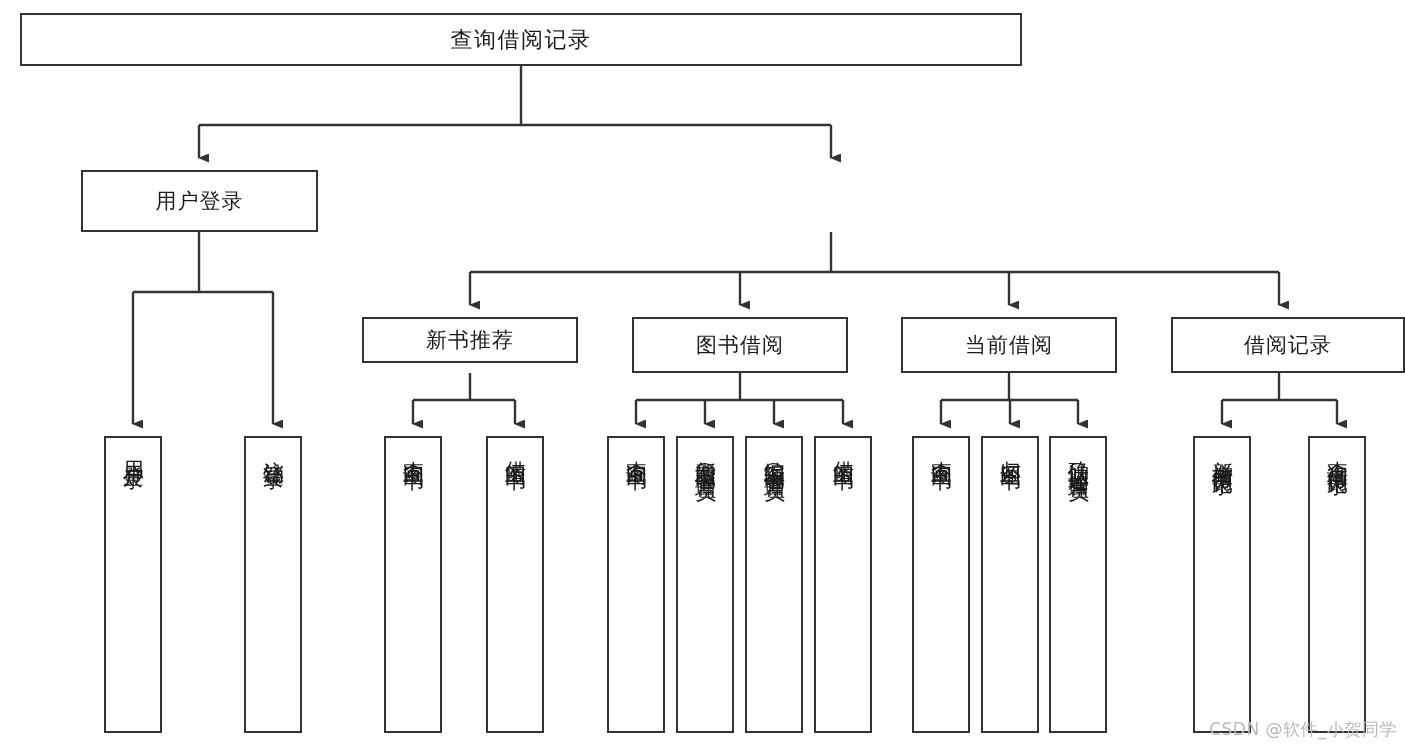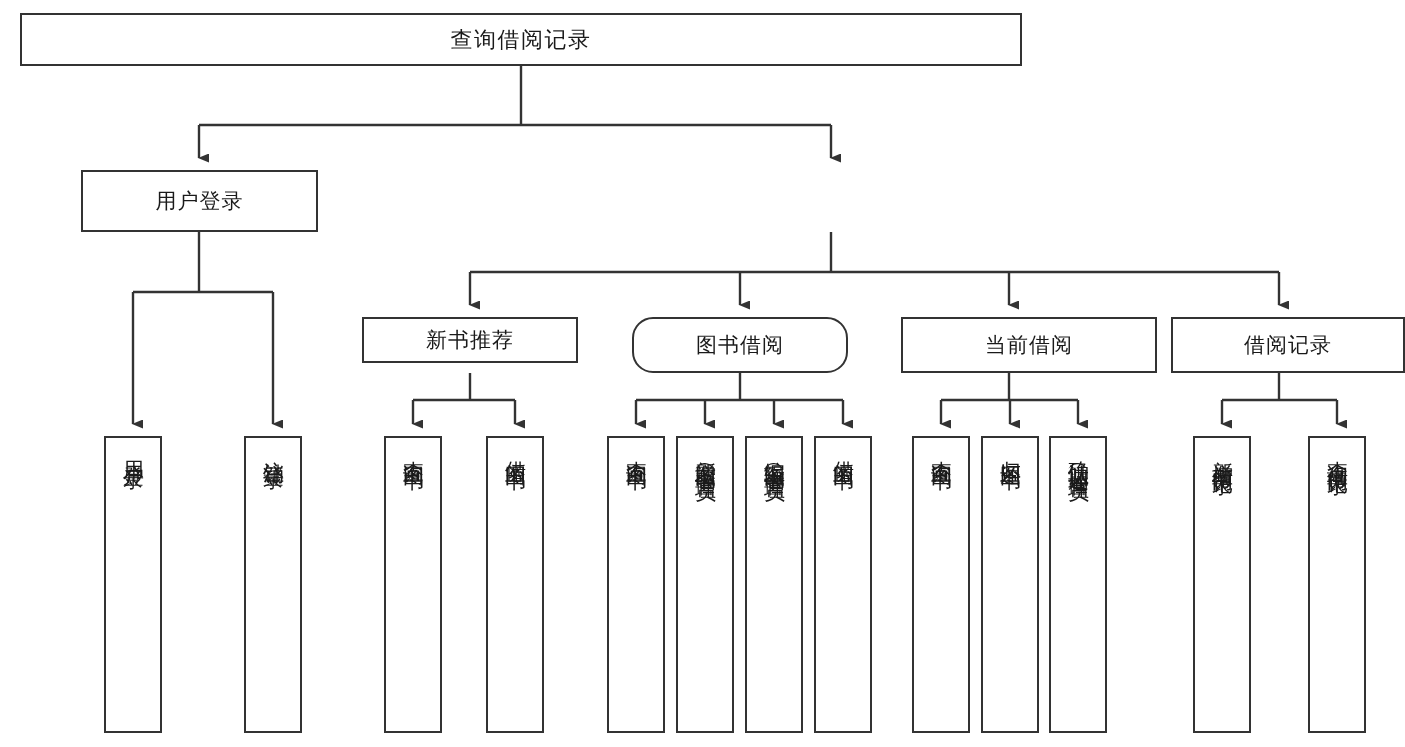--- a/index.html
+++ b/index.html
@@ -136,24 +136,24 @@
     <span class="label">查询借阅记录</span>
   </div>
 
   <div class="node horiz" style="left:81px; top:170px; width:237px; height:62px;">
     <span class="label">用户登录</span>
   </div>
 
   <div class="node horiz" style="left:362px; top:317px; width:216px; height:46px;">
     <span class="label">新书推荐</span>
   </div>
-  <div class="node horiz" style="left:632px; top:317px; width:216px; height:56px;border-radius:21px;">
+  <div class="node horiz" style="left:632px; top:317px; width:216px; height:56px;">
     <span class="label">图书借阅</span>
   </div>
-  <div class="node horiz" style="left:901px; top:317px; width:256px; height:56px;">
+  <div class="node horiz" style="left:901px; top:317px; width:216px; height:56px;">
     <span class="label">当前借阅</span>
   </div>
   <div class="node horiz" style="left:1171px; top:317px; width:234px; height:56px;">
     <span class="label">借阅记录</span>
   </div>
 
   <div class="node vert" style="left:104px; top:436px; width:58px; height:297px;">
     <span class="label">用户登录</span>
   </div>
   <div class="node vert" style="left:244px; top:436px; width:58px; height:297px;">
@@ -190,14 +190,15 @@
     <span class="label">确认归还（管理员）</span>
   </div>
 
   <div class="node vert" style="left:1193px; top:436px; width:58px; height:297px;">
     <span class="label">新增借阅记录</span>
   </div>
   <div class="node vert" style="left:1308px; top:436px; width:58px; height:297px;">
     <span class="label">查询借阅记录</span>
   </div>
 
+  <div class="watermark">CSDN @软件_小贺同学</div>
 
 </div>
 
 </body></html>

